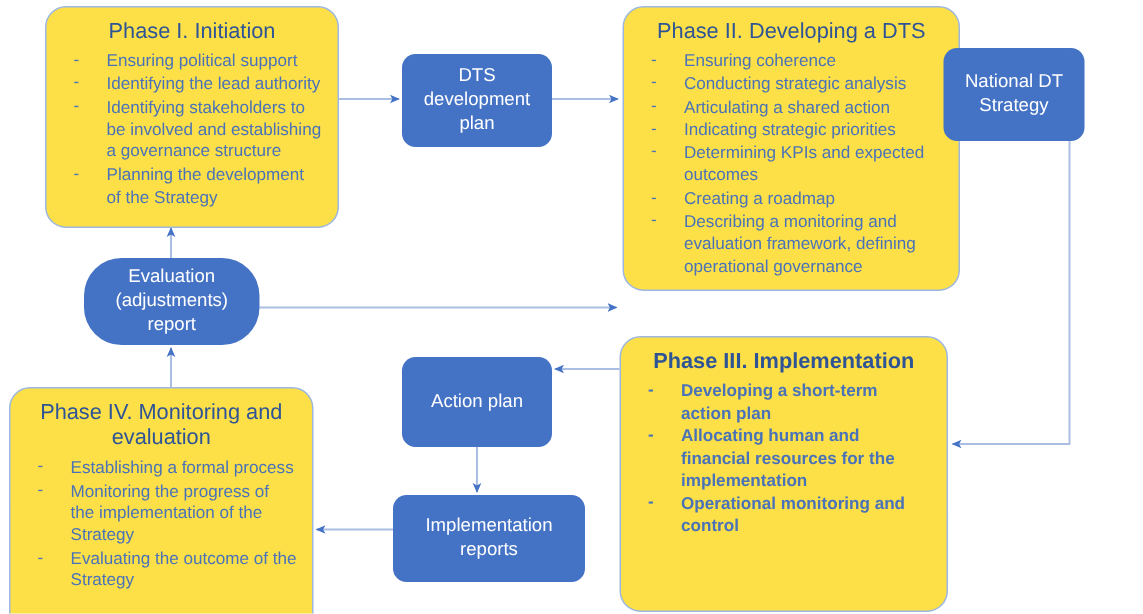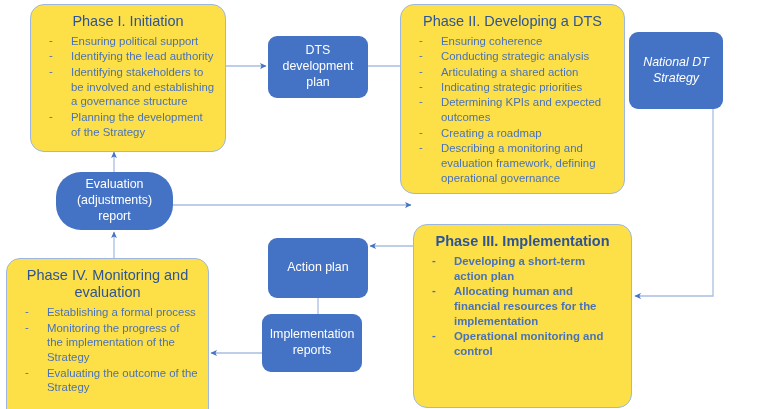--- a/index.html
+++ b/index.html
@@ -60,29 +60,29 @@
     display:flex;align-items:center;justify-content:center;
     text-align:center;
     font-size:12.4px;
     line-height:1.28;
     padding:20px 6px;
     white-space:pre-line;
   }
 
   
   #phase1   {left:30px;  top:4px;   width:196px; height:148px;}
-  #phase2   {left:400px; top:4px;   width:225px; height:190px;}
+  #phase2   {left:415px; top:4px;   width:225px; height:190px;}
   #phase3   {left:413px; top:224px; width:219px; height:184px;font-weight:bold;}
   #phase4   {left:6px;   top:258px; width:203px; height:188px;}
 
   #dtsplan  {left:268px; top:36px;  width:100px; height:62px;}
-  #natdt    {left:629px; top:32px;  width:94px;  height:77px;font-style:italic;}
+  #natdt    {left:629px; top:32px;  width:94px;  height:62px;}
   #evalrep  {left:56px;  top:172px; width:117px; height:58px;border-radius:25px;}
   #actionplan{left:268px;top:238px; width:100px; height:60px;}
-  #implrep  {left:262px; top:314px; width:100px; height:58px;}
+  #implrep  {left:262px; top:330px; width:128px; height:58px;}
 </style>
 </head>
 <body>
 
 <div id="stage">
 
   <svg id="wires" viewBox="0 0 762 409" width="762" height="409">
     <defs>
       <marker id="ar-r" markerWidth="7" markerHeight="7" refX="6" refY="3.5" orient="auto" markerUnits="userSpaceOnUse">
         <path d="M0,0.6 L6.6,3.5 L0,6.4 L1.6,3.5 Z" fill="#4472C4"></path>

